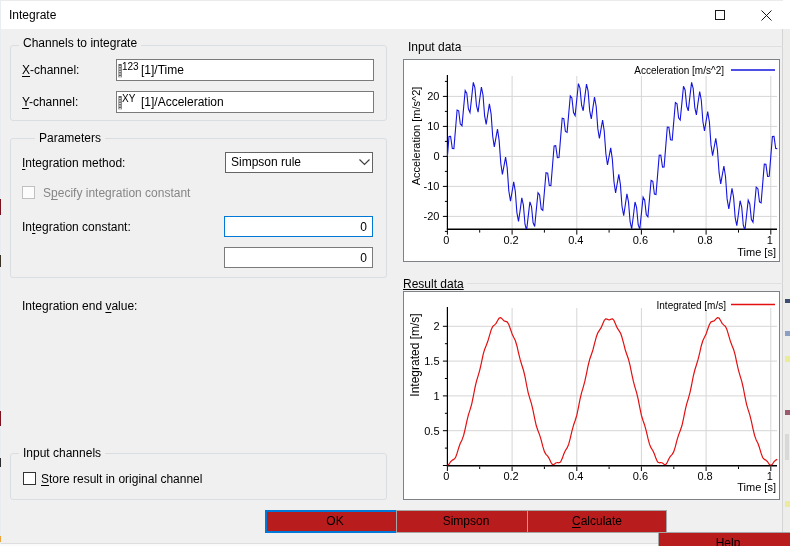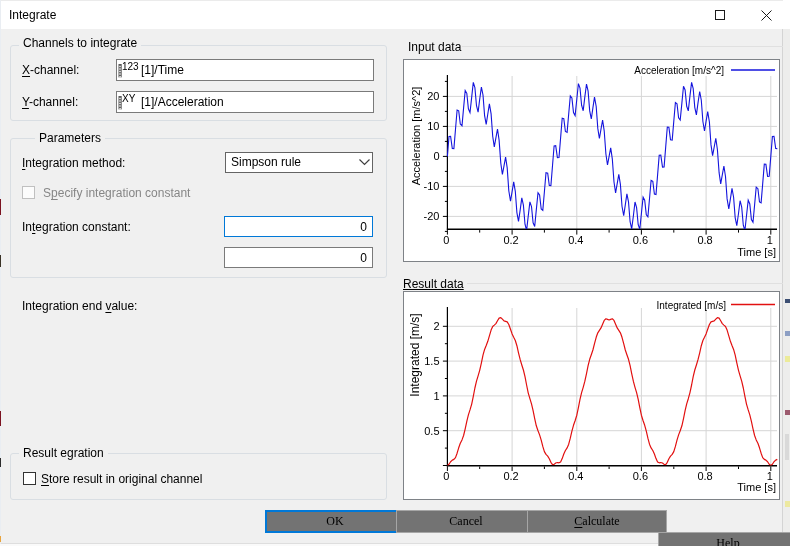--- a/index.html
+++ b/index.html
@@ -1,22 +1,22 @@
 <!DOCTYPE html>
 <html><head><meta charset="utf-8"><style>
 *{margin:0;padding:0;box-sizing:border-box}
 html,body{width:790px;height:546px;overflow:hidden;background:#f0f0f0;
  font-family:"Liberation Sans",sans-serif;font-size:12px;color:#000;}
 .abs{position:absolute}
 .gb{position:absolute;border:1px solid #d9dee3;border-radius:3px;}
 .gbl{position:absolute;background:#f0f0f0;padding:0 4px;line-height:13px;}
 .fld{position:absolute;background:#fff;border:1px solid #7a7a7a;}
 .lbl{position:absolute;line-height:14px;}
-.btn{position:absolute;background:#737373;border:1px solid #a6a6a6;text-align:center;
- line-height:21px;height:23px;width:140px;font-family:Liberation Serif, serif;}
+.btn{position:absolute;background:#b91c1c;border:1px solid #a6a6a6;text-align:center;
+ line-height:21px;height:23px;width:140px;}
 .cb{position:absolute;width:13px;height:13px;background:#fff;border:1px solid #333;}
 u{text-decoration:underline;text-underline-offset:2px;}
 .hdrline{position:absolute;height:1px;background:#e0e0e0;}
 .chart{position:absolute;background:#fff;border:1px solid #7e8287;}
 svg text{font-family:"Liberation Sans",sans-serif;fill:#000;}
 </style></head>
 <body>
 
 <div class="abs" style="left:1px;top:0;width:782px;height:544px;background:#f0f0f0;border-right:1px solid #d4d4d4;border-bottom:1px solid #dedede"></div>
 <div class="abs" style="left:1px;top:0;width:789px;height:29px;background:#fff;"></div>
@@ -85,26 +85,26 @@
 <div class="cb" style="left:22px;top:186px;border-color:#c0c0c0;background:#fcfcfc;"></div>
 <div class="lbl" style="left:43px;top:186px;color:#868686;">S<u>p</u>ecify integration constant</div>
 <div class="lbl" style="left:22px;top:220px;">In<u>t</u>egration constant:</div>
 <div class="abs" style="left:224px;top:216px;width:149px;height:21px;background:#fff;border:1.5px solid #0078d7;"></div>
 <div class="lbl" style="left:224px;top:220px;width:143px;text-align:right;">0</div>
 <div class="lbl" style="left:22px;top:251px;margin-top:48px;">Integration end <u>v</u>alue:</div>
 <div class="fld" style="left:224px;top:247px;width:149px;height:21px;"></div>
 <div class="lbl" style="left:224px;top:251px;width:143px;text-align:right;">0</div>
 
 <div class="gb" style="left:10px;top:453px;width:377px;height:47px;"></div>
-<div class="gbl" style="left:19px;top:447px;">Result egration</div>
+<div class="gbl" style="left:19px;top:447px;">Input channels</div>
 <div class="cb" style="left:23px;top:472px;"></div>
 <div class="lbl" style="left:41px;top:472px;"><u>S</u>tore result in original channel</div>
 
 <div class="btn" style="left:265px;top:510px;border:2px solid #0078d7;line-height:19px;">OK</div>
-<div class="btn" style="left:396px;top:510px;">Cancel</div>
+<div class="btn" style="left:396px;top:510px;">Simpson</div>
 <div class="btn" style="left:527px;top:510px;"><u>C</u>alculate</div>
 <div class="btn" style="left:658px;top:532px;"><u>H</u>elp</div>
 
 <div class="lbl" style="left:408px;top:40px;">Input data</div>
 <div class="hdrline" style="left:462px;top:46px;width:321px;"></div>
 
 <div class="lbl" style="left:403px;top:277px;text-decoration:underline;">Result data</div>
 <div class="hdrline" style="left:467px;top:283px;width:316px;"></div>
 
 <div class="chart" style="left:403px;top:59px;width:377px;height:203px;"></div>

